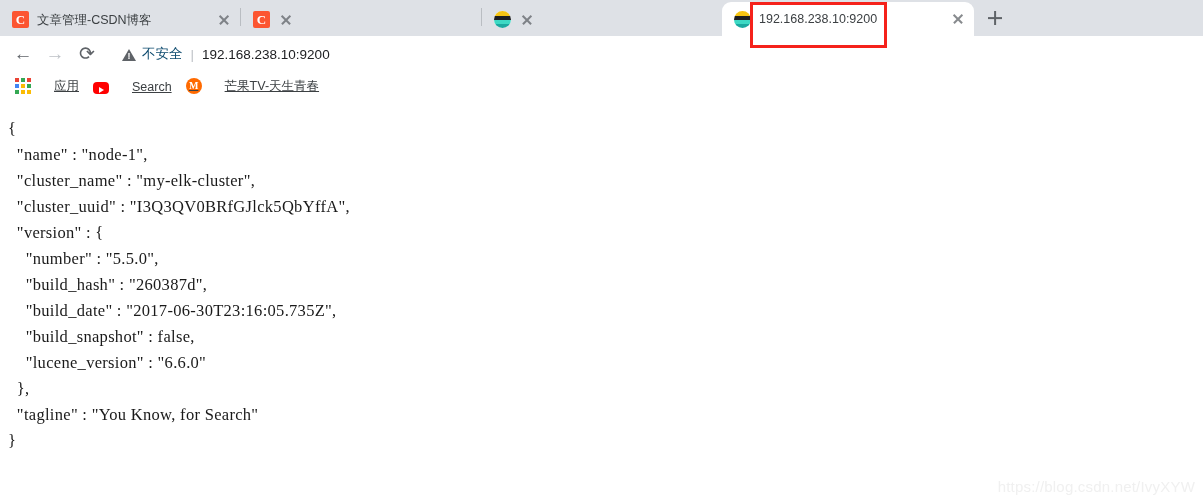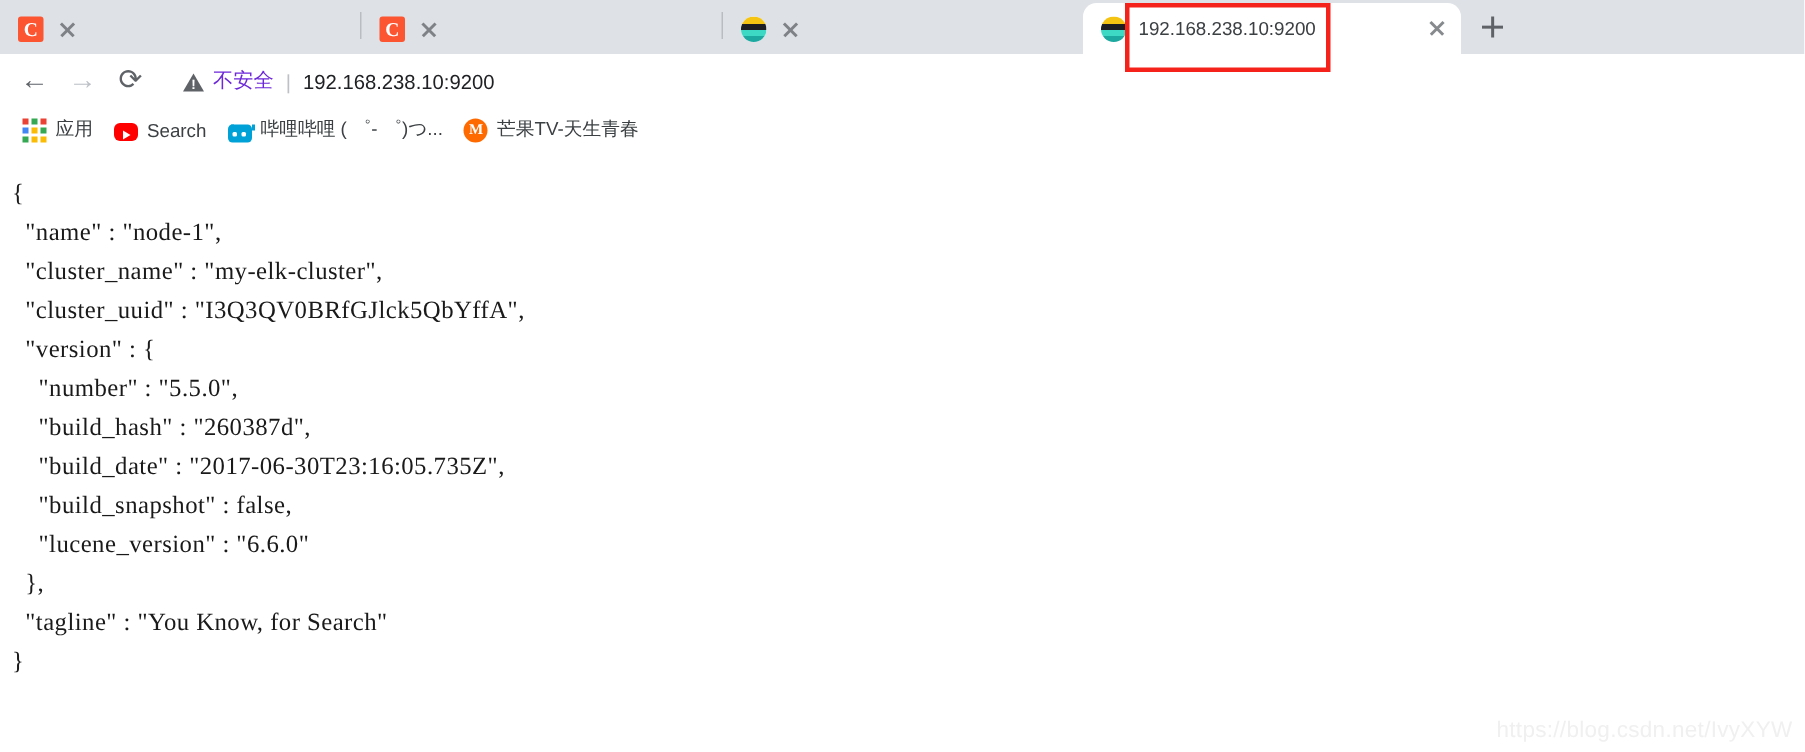--- a/index.html
+++ b/index.html
@@ -157,43 +157,44 @@
     border-right: 7px solid transparent;
     border-bottom: 12px solid #5f6368;
   }
   .warn-ico::after {
     content: "!";
     position: absolute; left: 0; top: 2px;
     width: 14px; text-align: center;
     color: #fff; font-size: 9px; font-weight: bold;
     line-height: 12px;
   }
-  .warn-text { color: #6d28d9; font-size: 13.5px; }
+  .warn-text { color: #0c4a6e; font-size: 13.5px; }
   .omni-sep { color: #bdc1c6; padding: 0 2px; }
   .omni-url { color: #202124; font-size: 13.5px; }
 
   
   .bookmarks {
     height: 30px;
     background: #ffffff;
     display: flex;
     align-items: center;
     padding: 0 8px;
     gap: 0;
     border-bottom: 1px solid #ffffff;
   }
   .bm {
     display: flex;
-    align-items: flex-end;
-    gap: 6px;
+    align-items: flex-start;
+    gap: 23px;
     padding: 3px 7px;
     font-size: 12.5px;
     color: #3c4043;
     border-radius: 4px;
     white-space: nowrap;
+    text-decoration: underline;
   }
   .bm-ico { width: 16px; height: 16px; flex: 0 0 16px; position: relative; }
   .grid-ico {
     display: grid;
     grid-template-columns: repeat(3, 4px);
     grid-template-rows: repeat(3, 4px);
     gap: 2px;
   }
   .grid-ico s { display: block; width: 4px; height: 4px; }
   .yt-ico {
@@ -271,20 +272,21 @@
     letter-spacing: .2px;
   }
 </style>
 </head>
 <body>
 
 <div class="tabstrip">
 
   <div class="tab inactive">
     <span class="fav fav-csdn">C</span>
+    <span class="tab-title">文章管理-CSDN博客</span>
     <span class="tab-close"></span>
   </div>
   <span class="tab-sep"></span>
 
   <div class="tab inactive">
     <span class="fav fav-csdn">C</span>
     <span class="tab-close"></span>
   </div>
   <span class="tab-sep"></span>
 
@@ -342,24 +344,20 @@
         <s style="background:#fbbc05"></s>
     </span>
     <span>应用</span>
   </div>
 
   <div class="bm">
     <span class="bm-ico yt-ico"></span>
     <span>Search</span>
   </div>
 
-  <div class="bm">
-    <span class="bm-ico bili-ico"></span>
-    <span>哔哩哔哩 ( ゜- ゜)つ...</span>
-  </div>
 
   <div class="bm">
     <span class="bm-ico mg-ico">M</span>
     <span>芒果TV-天生青春</span>
   </div>
 
 </div>
 
 <div class="page">
   <pre class="json">{

